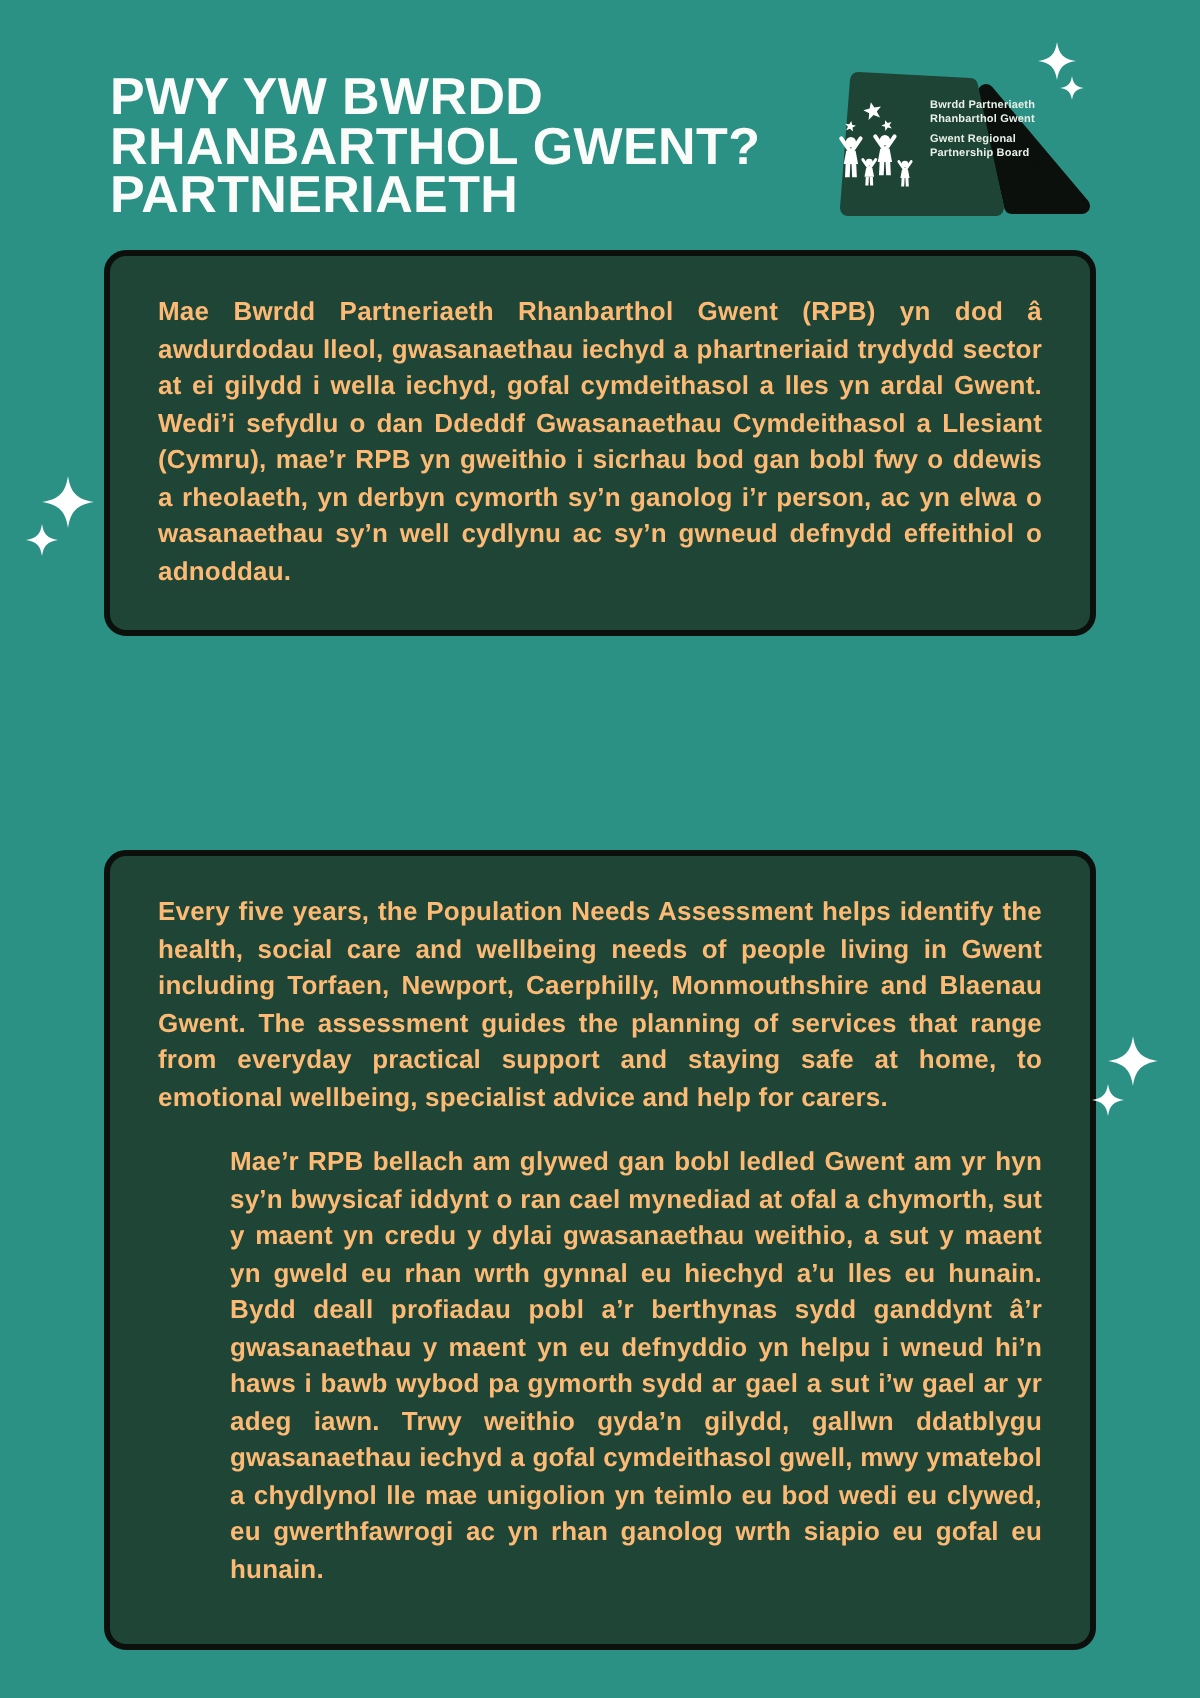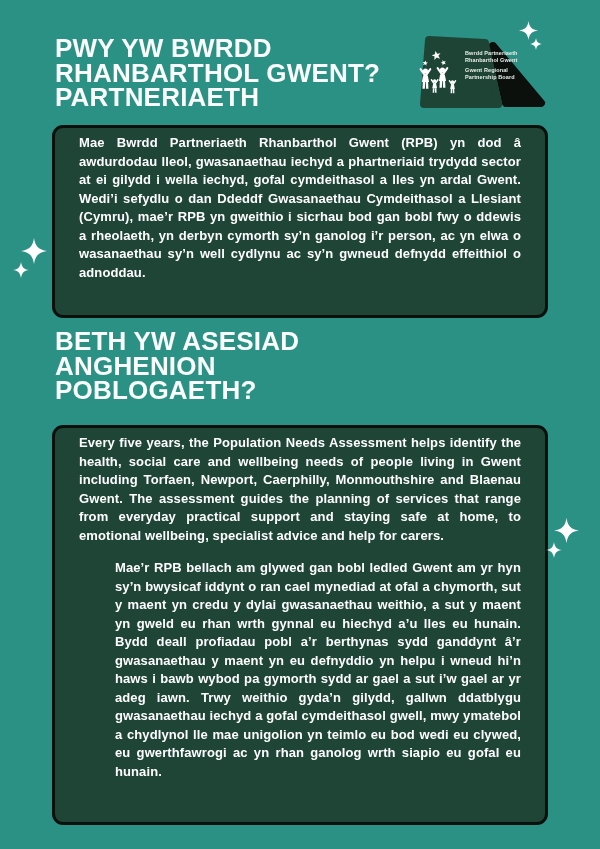--- a/index.html
+++ b/index.html
@@ -23,22 +23,22 @@
   #heading-who{top:36px;}
   #heading-what{top:329px;}
   .big-heading span{display:block;}
   
   .panel{
     position:absolute;left:52px;width:496px;
     box-sizing:border-box;
     background:#1E4536;
     border:3px solid #0B100D;
     border-radius:11px;
-    padding:6px 24px 12px 24px;
-    color:#ffffff;
+    padding:19px 24px 12px 24px;
+    color:#fdba74;
   }
   #intro-panel{top:125px;min-height:193px;}
   #assessment-panel{top:425px;min-height:400px;padding-bottom:16px;}
   .panel p{
     margin:0;
     font-size:13px;line-height:18.5px;font-weight:700;
     text-align:justify;
     letter-spacing:0.1px;
   }
   .panel p + p{margin-top:14px;margin-left:36px;}
@@ -153,25 +153,20 @@
     <svg viewBox="0 0 24 24">
         <path d="M12 0 C13.2 7.8 16.2 10.8 24 12 C16.2 13.2 13.2 16.2 12 24 C10.8 16.2 7.8 13.2 0 12 C7.8 10.8 10.8 7.8 12 0 Z" fill="#FFFFFF"></path>
       </svg>
   </div>
   <div class="sparkle" style="left:13px;top:262px;width:16px;height:16px;">
     <svg viewBox="0 0 24 24">
         <path d="M12 0 C13.2 7.8 16.2 10.8 24 12 C16.2 13.2 13.2 16.2 12 24 C10.8 16.2 7.8 13.2 0 12 C7.8 10.8 10.8 7.8 12 0 Z" fill="#FFFFFF"></path>
       </svg>
   </div>
 
-  <h2 class="big-heading" id="heading-what">
-    <span>BETH YW ASESIAD</span>
-    <span>ANGHENION</span>
-    <span>POBLOGAETH?</span>
-  </h2>
 
   <section class="panel" id="assessment-panel">
     <p>Every five years, the Population Needs Assessment helps identify the health, social care and wellbeing needs of people living in Gwent including Torfaen, Newport, Caerphilly, Monmouthshire and Blaenau Gwent. The assessment guides the planning of services that range from everyday practical support and staying safe at home, to emotional wellbeing, specialist advice and help for carers.</p>
     <p>Mae’r RPB bellach am glywed gan bobl ledled Gwent am yr hyn sy’n bwysicaf iddynt o ran cael mynediad at ofal a chymorth, sut y maent yn credu y dylai gwasanaethau weithio, a sut y maent yn gweld eu rhan wrth gynnal eu hiechyd a’u lles eu hunain. Bydd deall profiadau pobl a’r berthynas sydd ganddynt â’r gwasanaethau y maent yn eu defnyddio yn helpu i wneud hi’n haws i bawb wybod pa gymorth sydd ar gael a sut i’w gael ar yr adeg iawn. Trwy weithio gyda’n gilydd, gallwn ddatblygu gwasanaethau iechyd a gofal cymdeithasol gwell, mwy ymatebol a chydlynol lle mae unigolion yn teimlo eu bod wedi eu clywed, eu gwerthfawrogi ac yn rhan ganolog wrth siapio eu gofal eu hunain.</p>
   </section>
 
   <div class="sparkle" style="left:554px;top:518px;width:25px;height:25px;">
     <svg viewBox="0 0 24 24">
         <path d="M12 0 C13.2 7.8 16.2 10.8 24 12 C16.2 13.2 13.2 16.2 12 24 C10.8 16.2 7.8 13.2 0 12 C7.8 10.8 10.8 7.8 12 0 Z" fill="#FFFFFF"></path>
       </svg>

